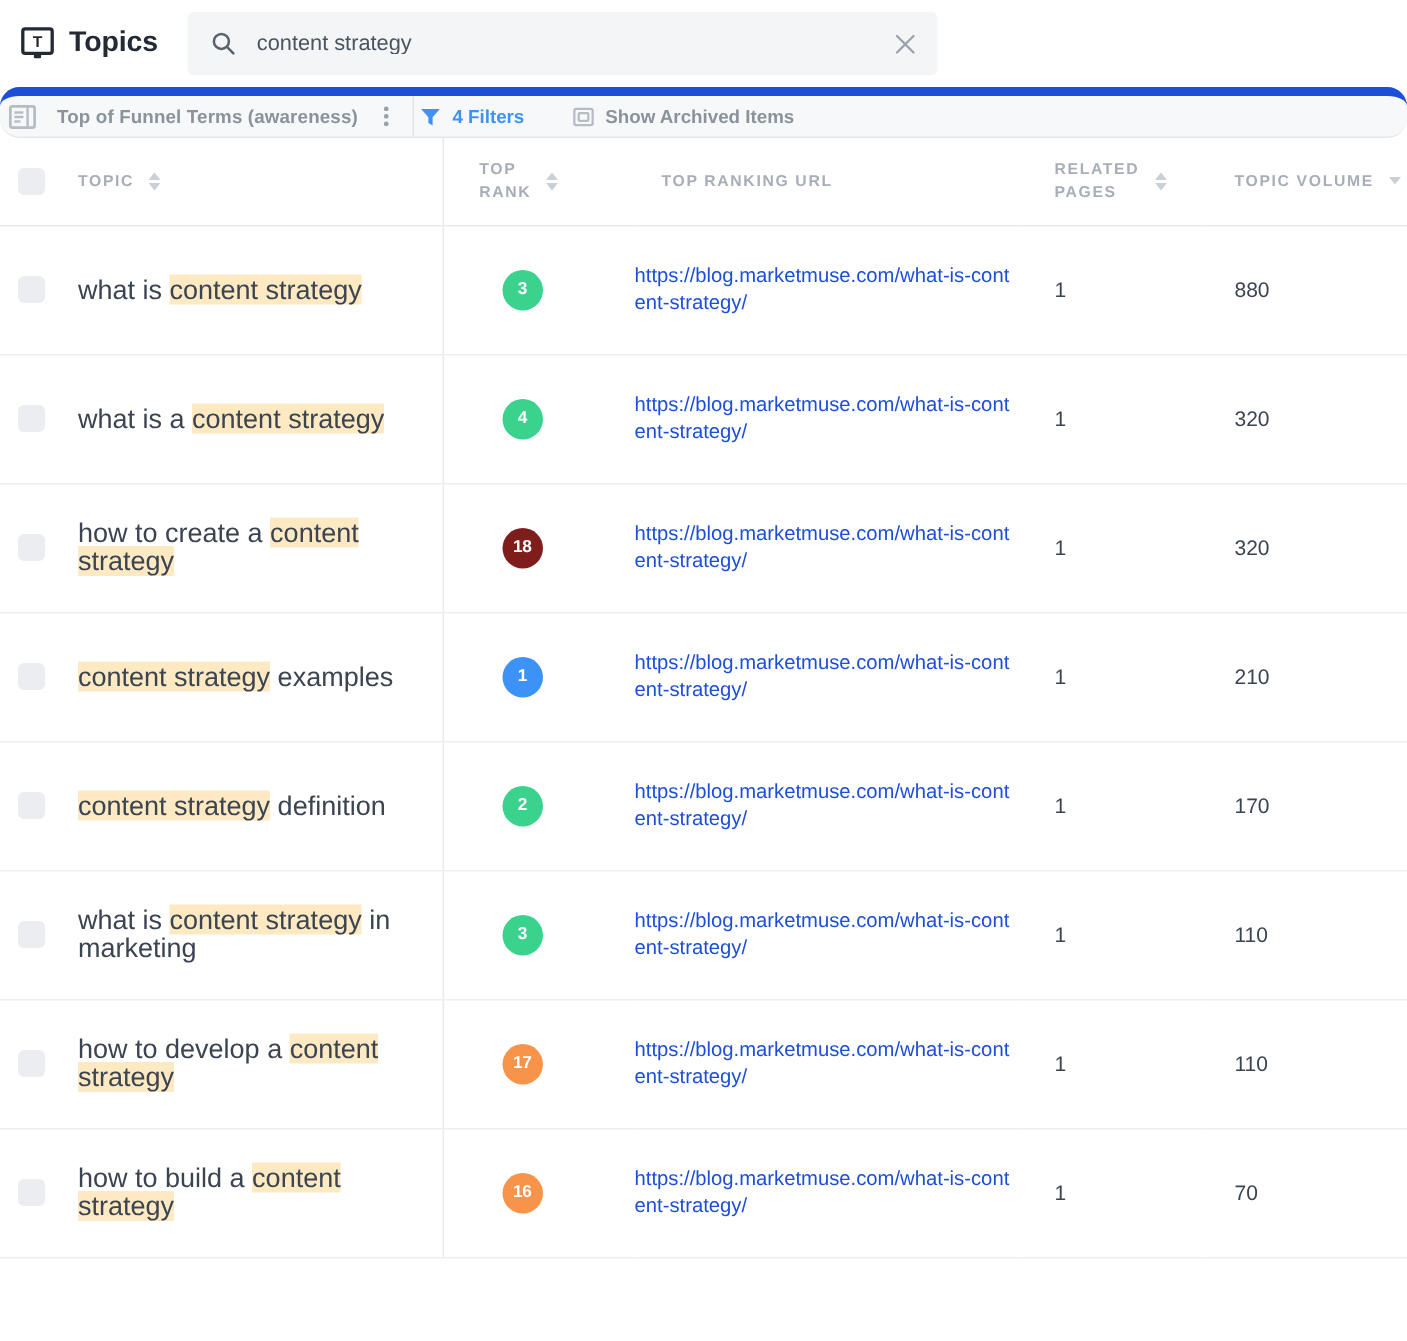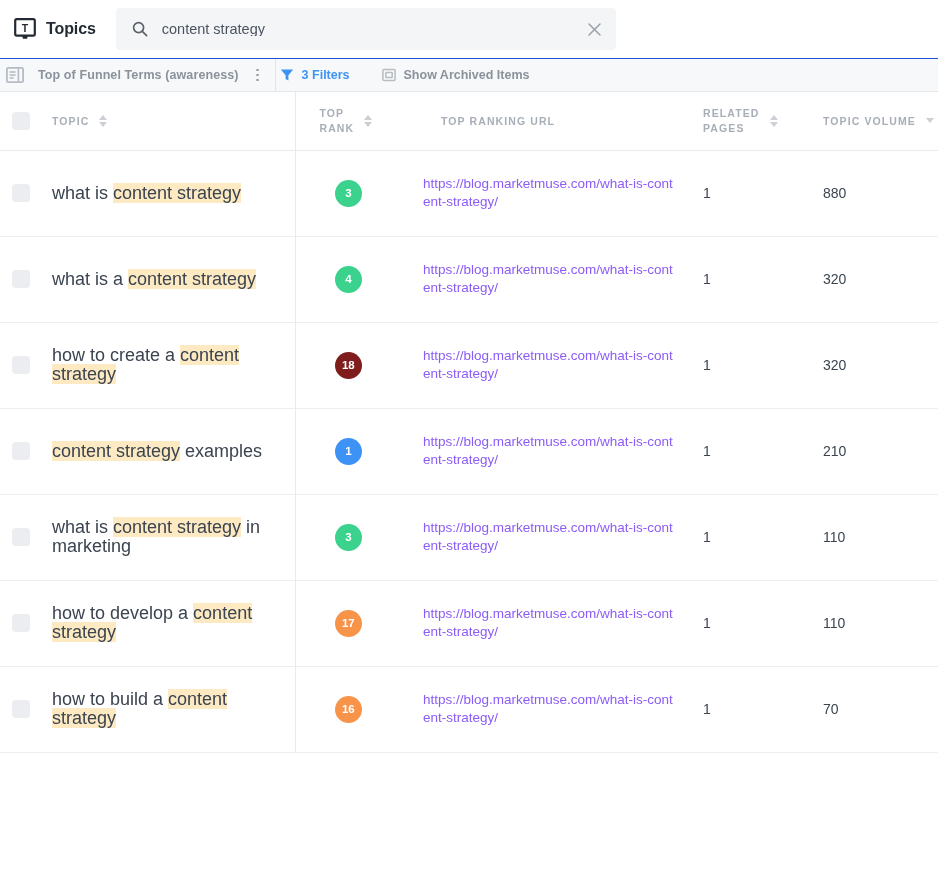--- a/index.html
+++ b/index.html
@@ -21,21 +21,21 @@
   }
   .brand {
     display: flex;
     align-items: center;
     gap: 10px;
     flex: 0 0 auto;
     padding-right: 14px;
   }
   .brand-icon { width: 22px; height: 22px; display: block; }
   .brand-title {
-    font-size: 16px;
+    font-size: 19px;
     font-weight: bold;
     color: #232a33;
     letter-spacing: -0.1px;
   }
   .searchbar {
     margin-left: 6px;
     width: 500px;
     height: 42px;
     background: #f4f5f7;
     border-radius: 4px;
@@ -52,25 +52,26 @@
     line-height: 1;
     white-space: nowrap;
     overflow: hidden;
   }
   .clear-icon { width: 15px; height: 15px; flex: 0 0 auto; cursor: pointer; }
 
   
   .toolbar {
     height: 34px;
     background: #f7f8f9;
-    border-top: 1px solid #1d4ed8;
+    border-top: 6px solid #1d4ed8;
     border-bottom: 1px solid #e4e6ea;
     display: flex;
     align-items: stretch;
     font-size: 12.5px;
+    border-radius: 13px;
   }
   .tb-panel-btn {
     width: 30px;
     display: flex; align-items: center; justify-content: center;
     flex: 0 0 auto;
   }
   .tb-seg {
     display: flex;
     align-items: center;
     border-right: 1px solid #e1e4e8;
@@ -165,21 +166,21 @@
     border-radius: 50%;
     color: #ffffff;
     font-size: 11.5px;
     font-weight: bold;
     display: flex; align-items: center; justify-content: center;
     letter-spacing: -0.2px;
   }
 
   .url-cell a {
     font-size: 13.5px;
-    color: #8b5cf6;
+    color: #1d4ed8;
     text-decoration: none;
     line-height: 18px;
     word-break: break-all;
     display: block;
     padding-right: 8px;
   }
   .rel-cell { font-size: 14px; color: #3b4450; }
   .vol-cell { font-size: 14px; color: #3b4450; }
   .pad-rank  { padding-left: 24px; }
   .pad-url   { padding-left: 18px; }
@@ -237,21 +238,21 @@
       </span>
   </div>
 
 
   <div class="tb-item filters">
     <span class="ic">
       <svg viewBox="0 0 14 14" width="14" height="14">
         <path d="M0.8 1.6h12.4L8.4 7.2v5.4L5.6 11V7.2z" fill="#3d93f5"></path>
       </svg>
     </span>
-    <span>3 Filters</span>
+    <span>4 Filters</span>
   </div>
 
   <div class="tb-item">
     <span class="ic">
       <svg viewBox="0 0 14 14" width="14" height="14">
         <rect x="0.9" y="1.6" width="12.2" height="10.8" rx="1.2" fill="none" stroke="#b6bcc4" stroke-width="1.5"></rect>
         <rect x="3.8" y="4.4" width="6.4" height="5.2" rx="0.6" fill="none" stroke="#b6bcc4" stroke-width="1.5"></rect>
       </svg>
     </span>
     <span>Show Archived Items</span>
@@ -383,20 +384,36 @@
           <td class="url-cell">
             <a href="#">https://blog.marketmuse.com/what-is-content-strategy/</a>
           </td>
           <td class="rel-cell pad-rel">1</td>
           <td class="vol-cell pad-vol">210</td>
         </tr>
         <tr>
           <td style="height:86px">
             <div class="chk"></div>
           </td>
+          <td class="topic-cell"><span class="hl">content strategy</span> definition</td>
+          <td class="sep-left">
+            <div class="rank-wrap">
+              <span class="badge" style="background:#3ad28c">2</span>
+            </div>
+          </td>
+          <td class="url-cell">
+            <a href="#">https://blog.marketmuse.com/what-is-content-strategy/</a>
+          </td>
+          <td class="rel-cell pad-rel">1</td>
+          <td class="vol-cell pad-vol">170</td>
+        </tr>
+        <tr>
+          <td style="height:86px">
+            <div class="chk"></div>
+          </td>
           <td class="topic-cell">what is <span class="hl">content strategy</span> in marketing</td>
           <td class="sep-left">
             <div class="rank-wrap">
               <span class="badge" style="background:#3ad28c">3</span>
             </div>
           </td>
           <td class="url-cell">
             <a href="#">https://blog.marketmuse.com/what-is-content-strategy/</a>
           </td>
           <td class="rel-cell pad-rel">1</td>

